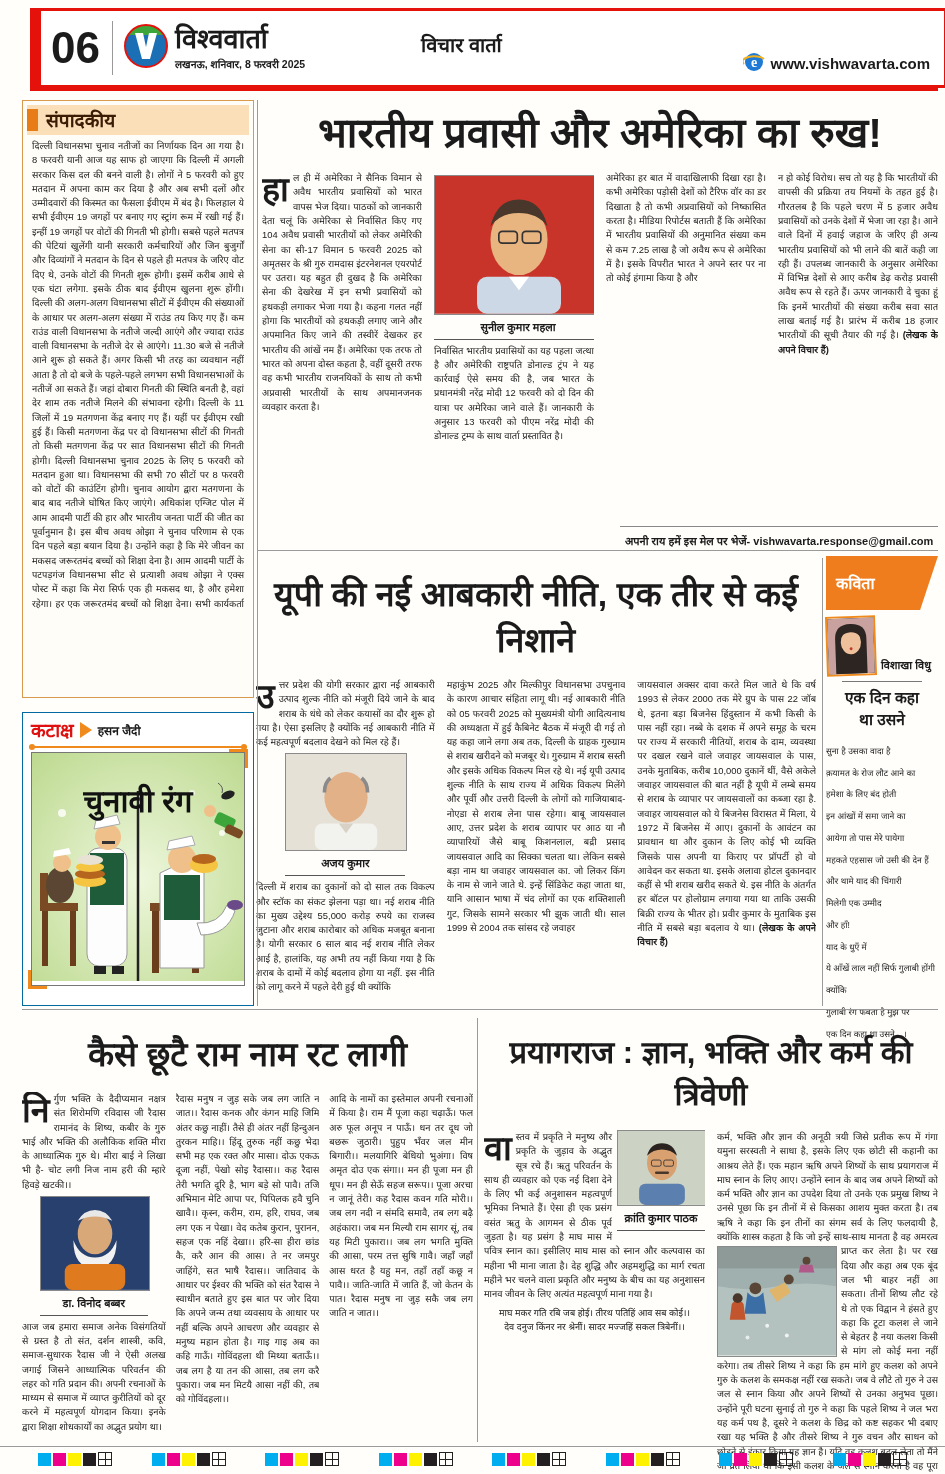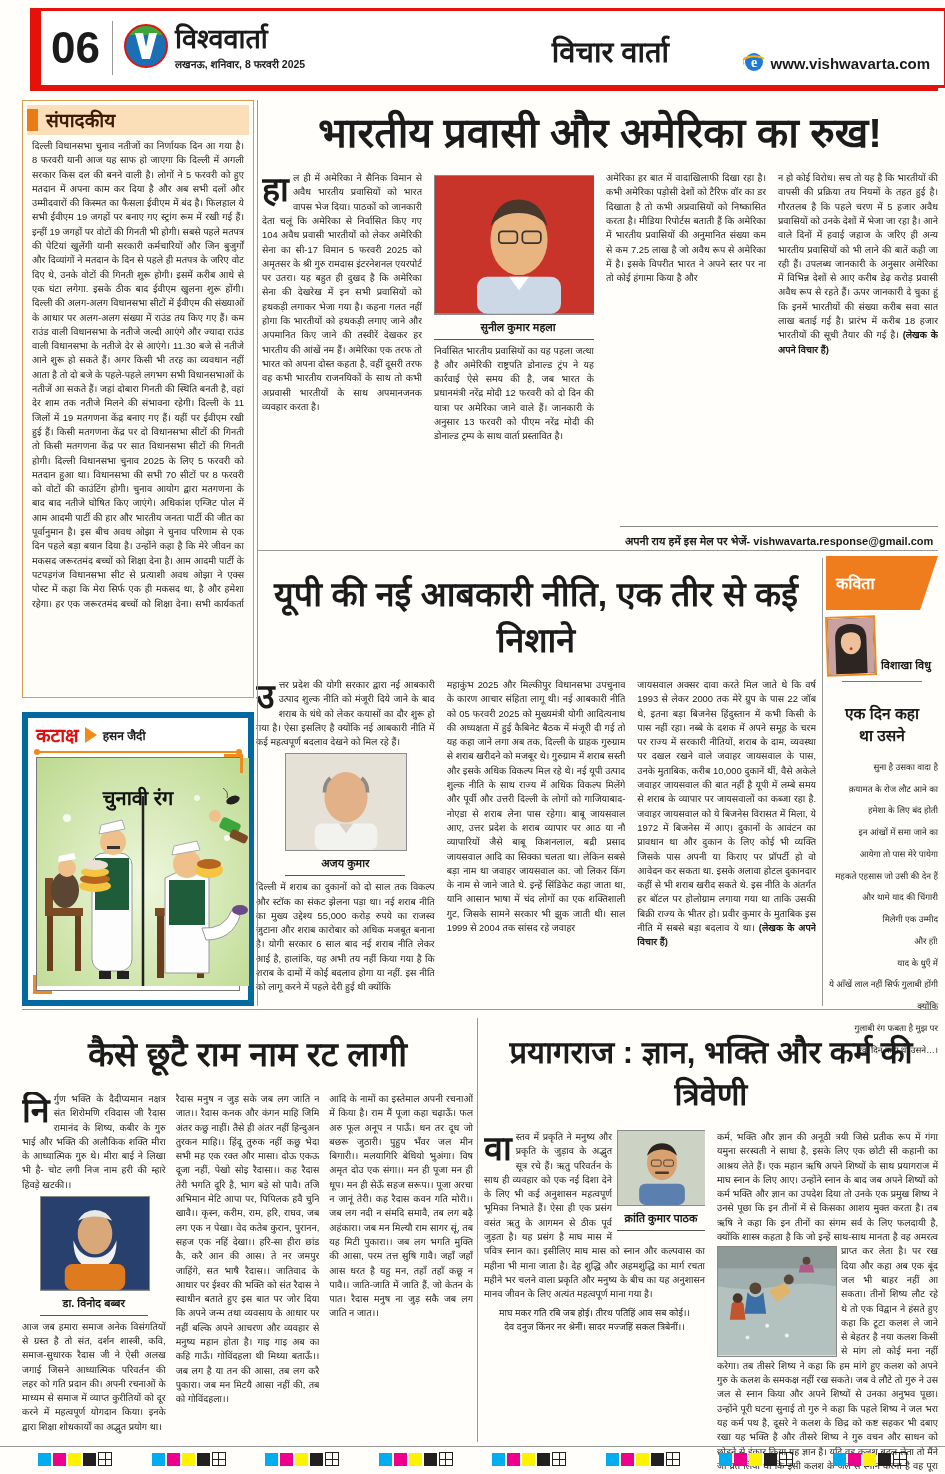--- a/index.html
+++ b/index.html
@@ -7,22 +7,22 @@
         font-family:"Liberation Sans","DejaVu Sans",sans-serif;color:#1b1b1b;}
   
   .masthead-box{position:absolute;left:30px;top:8px;width:903px;height:74px;
     border:3px solid #e4120b;border-left:11px solid #e4120b;background:#fff;
     display:flex;align-items:center;}
   .page-num{font-size:44px;font-weight:bold;padding:0 12px 0 10px;line-height:1;}
   .mast-div{width:1px;height:54px;background:#999;margin-right:10px;}
   .logo-wrap{display:flex;align-items:center;gap:6px;}
   .mast-title{font-size:27px;font-weight:800;line-height:1;}
   .mast-sub{font-size:10.5px;font-weight:bold;margin-top:4px;}
-  .center-title{position:absolute;left:368px;top:20px;width:260px;text-align:right;
-    font-size:29px;font-weight:800;}
+  .center-title{position:absolute;left:380px;top:20px;width:260px;text-align:left;
+    font-size:20px;font-weight:800;}
   .site-wrap{position:absolute;right:14px;top:40px;display:flex;align-items:center;gap:5px;
     font-size:15px;font-weight:bold;}
   .red-rule{position:absolute;left:30px;top:86px;width:908px;height:5px;background:#e4120b;}
   
   .hline{position:absolute;background:#9a9a9a;height:1px;}
   .vline{position:absolute;background:#9a9a9a;width:1px;}
   .body-txt{font-size:9.4px;line-height:1.52;text-align:justify;}
   .dropcap{float:left;font-size:34px;font-weight:800;line-height:.95;margin:2px 4px 0 0;}
   .closing{font-weight:bold;}
   figure{margin:4px auto;padding:0;}
@@ -35,33 +35,33 @@
   
   .editorial-box{position:absolute;left:22px;top:100px;width:232px;height:598px;
     border:1px solid #d89a4e;background:#fffdf8;box-sizing:border-box;}
   .ed-head{display:flex;align-items:center;background:#fadfb9;height:30px;margin:4px;}
   .ed-head .sq{width:11px;height:22px;background:#e87c17;margin:0 8px 0 0;}
   .ed-label{font-size:19px;font-weight:800;color:#3c1c04;}
   .ed-headline{text-align:center;font-size:26px;margin:8px 0 6px;}
   .ed-body{padding:0 9px;height:470px;overflow:hidden;}
   
   .satire-box{position:absolute;left:22px;top:712px;width:232px;height:294px;
-    border:6px solid #0369a1;background:#fff;box-sizing:border-box;}
+    border:1px solid #0369a1;background:#fff;box-sizing:border-box;}
   .sat-head{display:flex;align-items:center;gap:6px;padding:4px 8px 2px;}
   .sat-label{color:#e01010;font-size:19px;font-weight:800;}
   .sat-arrow{width:0;height:0;border-left:12px solid #f08a1d;border-top:8px solid transparent;
     border-bottom:8px solid transparent;}
   .sat-author{font-size:12px;font-weight:bold;}
   .sat-rule{height:2px;background:#f08a1d;margin:1px 6px 4px;position:relative;}
   .sat-rule::before,.sat-rule::after{content:"";position:absolute;top:-2px;width:6px;height:6px;
     border-radius:50%;background:#f08a1d;}
   .sat-rule::after{right:0;}
   .cartoon-wrap{position:relative;margin:2px 8px;border:1px solid #777;}
   .cartoon-title{position:absolute;top:26px;left:0;width:100%;text-align:center;
-    font-size:20px;font-weight:800;color:#111;}
+    font-size:31px;font-weight:800;color:#111;}
   .corner{position:absolute;width:16px;height:16px;border:3px solid #f08a1d;}
   .corner.tr{top:-4px;right:-4px;border-left:none;border-bottom:none;}
   .corner.bl{bottom:-4px;left:-4px;border-right:none;border-top:none;}
   
   .main-article{position:absolute;left:262px;top:96px;width:676px;height:452px;}
   .main-article h1{font-size:41px;text-align:center;line-height:1.05;}
   .main-article .cols{gap:12px;}
   .main-article .col{flex:1;height:352px;}
   .feedback{position:absolute;right:0;bottom:-2px;width:47%;border-top:1px solid #888;
     font-size:11px;font-weight:bold;text-align:center;padding:6px 0 2px;background:#fffefb;}
@@ -70,23 +70,23 @@
   .excise-article h1{font-size:34px;text-align:center;}
   .excise-article .cols{gap:12px;}
   .excise-article .col{flex:1;height:392px;}
   
   .poem-box{position:absolute;left:826px;top:556px;width:112px;height:450px;}
   .poem-head{background:#ef7d1d;color:#fff;font-size:16px;font-weight:800;padding:16px 10px;
     clip-path:polygon(0 0,100% 0,84% 100%,0 100%);}
   .poem-meta{display:flex;align-items:flex-end;gap:5px;margin-top:6px;}
   .poem-photo{width:46px;height:56px;border:2px solid #f08a1d;transform:rotate(-2deg);flex:none;}
   .poem-author{font-size:11px;font-weight:bold;padding-bottom:4px;}
-  .poem-title{font-size:15.5px;border-top:1px solid #777;margin-top:5px;padding-top:20px;text-align:center;}
+  .poem-title{font-size:15.5px;border-top:1px solid #777;margin-top:5px;padding-top:4px;text-align:center;}
   .poem-lines{margin-top:6px;}
-  .poem-line{font-size:8.6px;text-align:right;margin:0 0 11px;line-height:1.25;}
+  .poem-line{font-size:8.6px;text-align:left;margin:0 0 11px;line-height:1.25;}
   
   .ram-article{position:absolute;left:22px;top:1014px;width:451px;height:428px;}
   .ram-article h1{font-size:34px;text-align:center;}
   .ram-article .cols{gap:10px;}
   .ram-article .col{flex:1;height:360px;}
   .prayag-article{position:absolute;left:484px;top:1014px;width:454px;height:428px;}
   .prayag-article h1{font-size:31px;text-align:center;}
   .prayag-article .cols{gap:12px;}
   .prayag-article .col{flex:1;height:358px;}
   .float-right-photo{float:right;width:88px;margin:0 0 2px 5px;}

